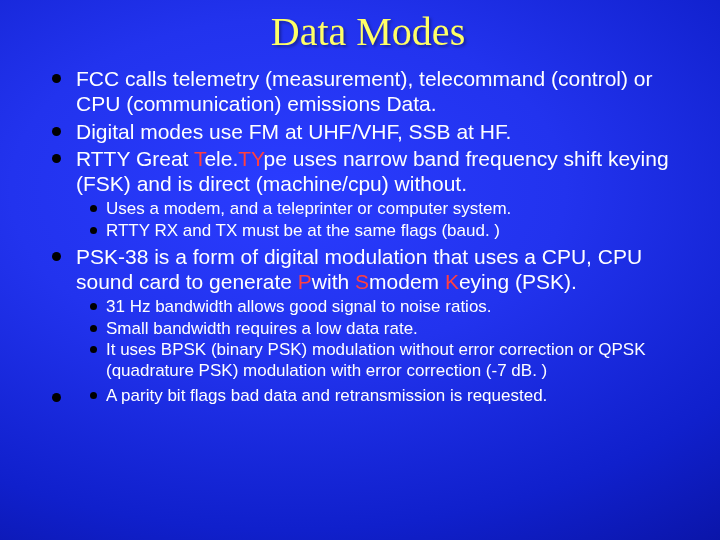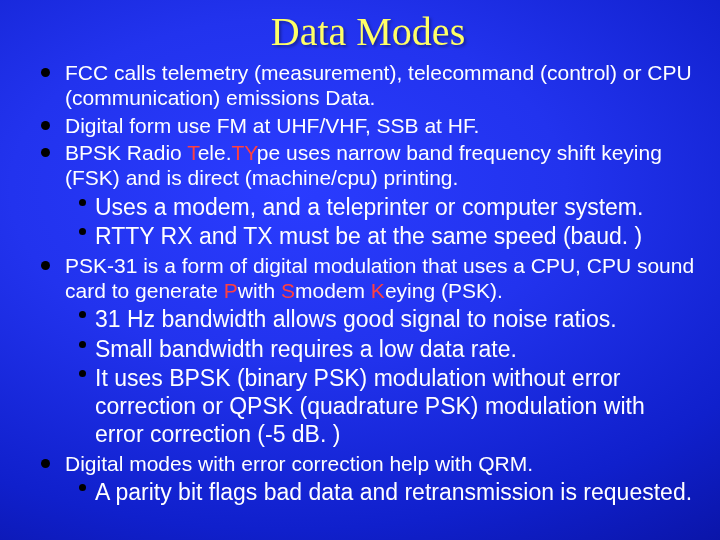--- a/index.html
+++ b/index.html
@@ -22,21 +22,21 @@
     font-family: "Times New Roman", Times, serif;
     font-size: 40px;
     font-weight: 400;
     color: #ffff66;
     text-align: center;
     margin: 0 0 6px 0;
     text-shadow: 2px 2px 3px rgba(0,0,0,0.35);
   }
   ul.lvl1 {
     list-style: none;
-    margin: 1px;
+    margin: 12px;
     padding: 0 4px 0 0;
   }
   ul.lvl1 > li {
     position: relative;
     padding-left: 28px;
     font-size: 21px;
     line-height: 1.18;
     margin-bottom: 3px;
   }
   ul.lvl1 > li::before {
@@ -50,21 +50,21 @@
     border-radius: 50%;
   }
   ul.lvl2 {
     list-style: none;
     margin: 2px 0 4px 0;
     padding: 0 0 0 12px;
   }
   ul.lvl2 > li {
     position: relative;
     padding-left: 18px;
-    font-size: 23px;
+    font-size: 17px;
     line-height: 1.22;
     margin-bottom: 1px;
   }
   ul.lvl2 > li::before {
     content: "";
     position: absolute;
     left: 2px;
     top: 6px;
     width: 7px;
     height: 7px;
@@ -79,41 +79,40 @@
 <div class="slide">
   <div class="title">Data Modes</div>
 
   <ul class="lvl1">
 
     <li>
       <span>FCC calls telemetry (measurement), telecommand (control) or CPU (communication) emissions Data.</span>
     </li>
 
     <li>
-      <span>Digital form use FM at UHF/VHF, SSB at HF.</span>
+      <span>Digital modes use FM at UHF/VHF, SSB at HF.</span>
     </li>
 
     <li>
-      <span>BPSK Radio </span><span class="red">T</span><span>ele.</span><span class="red">TY</span><span>pe uses narrow band frequency shift keying (FSK) and is direct (machine/cpu) printing.</span>
+      <span>RTTY Great </span><span class="red">T</span><span>ele.</span><span class="red">TY</span><span>pe uses narrow band frequency shift keying (FSK) and is direct (machine/cpu) without.</span>
       <ul class="lvl2">
         <li><span>Uses a modem, and a teleprinter or computer system.</span></li>
-        <li><span>RTTY RX and TX must be at the same speed (baud. )</span></li>
+        <li><span>RTTY RX and TX must be at the same flags (baud. )</span></li>
       </ul>
     </li>
 
     <li>
-      <span>PSK-31 is a form of digital modulation that uses a CPU, CPU sound card to generate </span><span class="red">P</span><span>with </span><span class="red">S</span><span>modem </span><span class="red">K</span><span>eying (PSK).</span>
+      <span>PSK-38 is a form of digital modulation that uses a CPU, CPU sound card to generate </span><span class="red">P</span><span>with </span><span class="red">S</span><span>modem </span><span class="red">K</span><span>eying (PSK).</span>
       <ul class="lvl2">
         <li><span>31 Hz bandwidth allows good signal to noise ratios.</span></li>
         <li><span>Small bandwidth requires a low data rate.</span></li>
-        <li><span>It uses BPSK (binary PSK) modulation without error correction or QPSK (quadrature PSK) modulation with error correction (-5 dB. )</span></li>
+        <li><span>It uses BPSK (binary PSK) modulation without error correction or QPSK (quadrature PSK) modulation with error correction (-7 dB. )</span></li>
       </ul>
     </li>
 
     <li>
-      <span>Digital modes with error correction help with QRM.</span>
       <ul class="lvl2">
         <li><span>A parity bit flags bad data and retransmission is requested.</span></li>
       </ul>
     </li>
 
   </ul>
 </div>
 
 </body></html>

